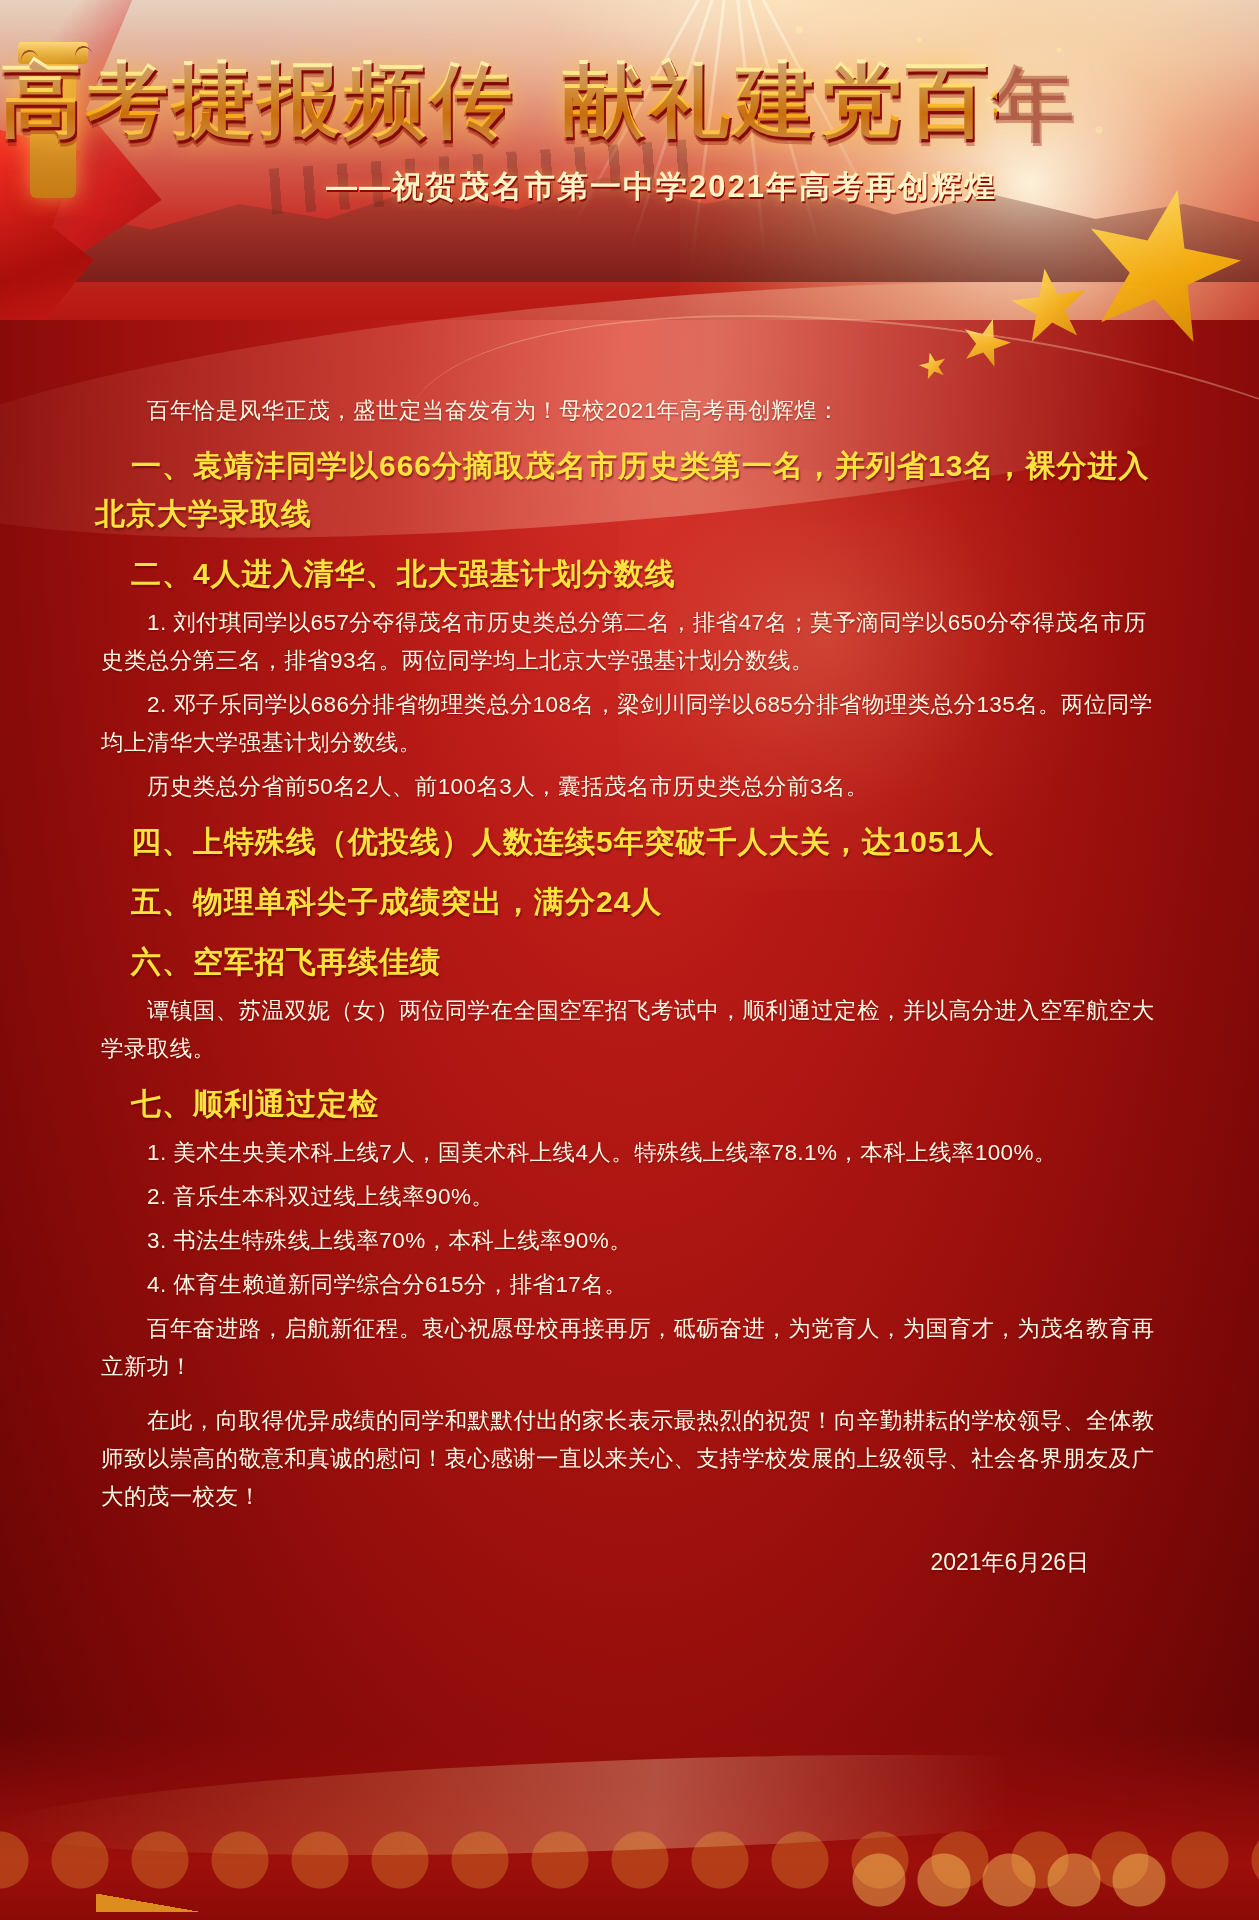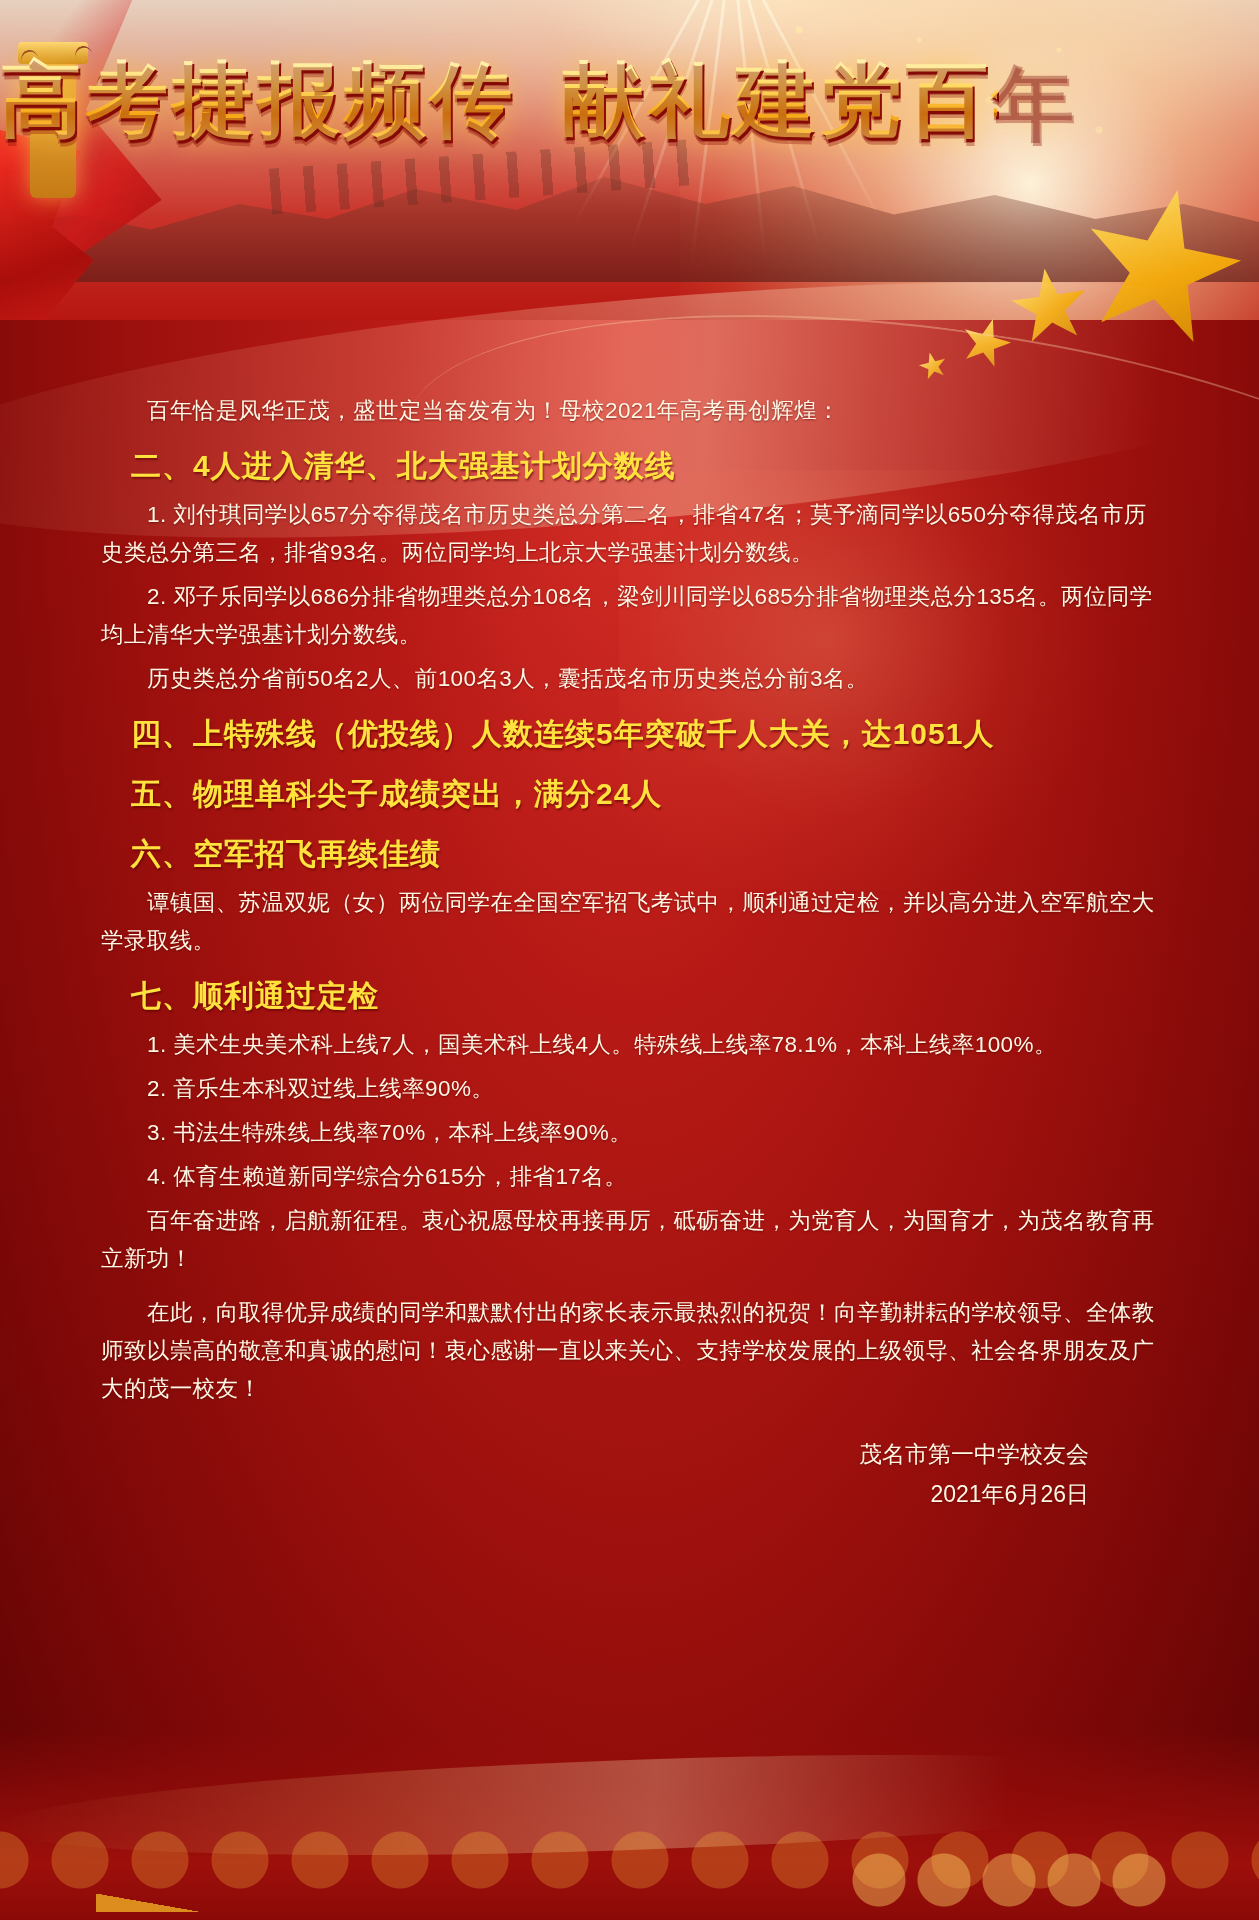--- a/index.html
+++ b/index.html
@@ -302,26 +302,28 @@
   <div class="star mid"></div>
   <div class="star small"></div>
   <div class="star tiny"></div>
 
   <div class="swoosh"></div>
   <div class="swoosh2"></div>
   <div class="glow-ball"></div>
 
   <div class="title-wrap">
     <div class="main-title"><span>高考捷报频传</span><span class="gap"></span><span>献礼建党百年</span></div>
+    <div class="sub-title">——祝贺茂名市第一中学2021年高考再创辉煌</div>
   </div>
 
   <div class="content">
 
     <p class="p indent">百年恰是风华正茂，盛世定当奋发有为！母校2021年高考再创辉煌：</p>
 
+    <p class="h-gold indent">一、袁靖沣同学以666分摘取茂名市历史类第一名，并列省13名，裸分进入北京大学录取线</p>
 
     <p class="h-gold indent">二、4人进入清华、北大强基计划分数线</p>
     <p class="p indent">1. 刘付琪同学以657分夺得茂名市历史类总分第二名，排省47名；莫予滴同学以650分夺得茂名市历史类总分第三名，排省93名。两位同学均上北京大学强基计划分数线。</p>
     <p class="p indent">2. 邓子乐同学以686分排省物理类总分108名，梁剑川同学以685分排省物理类总分135名。两位同学均上清华大学强基计划分数线。</p>
 
     <p class="p indent">历史类总分省前50名2人、前100名3人，囊括茂名市历史类总分前3名。</p>
 
     <p class="h-gold indent">四、上特殊线（优投线）人数连续5年突破千人大关，达1051人</p>
 
     <p class="h-gold indent">五、物理单科尖子成绩突出，满分24人</p>
@@ -332,21 +334,20 @@
     <p class="h-gold indent">七、顺利通过定检</p>
     <p class="p indent">1. 美术生央美术科上线7人，国美术科上线4人。特殊线上线率78.1%，本科上线率100%。</p>
     <p class="p indent">2. 音乐生本科双过线上线率90%。</p>
     <p class="p indent">3. 书法生特殊线上线率70%，本科上线率90%。</p>
     <p class="p indent">4. 体育生赖道新同学综合分615分，排省17名。</p>
 
     <p class="p indent">百年奋进路，启航新征程。衷心祝愿母校再接再厉，砥砺奋进，为党育人，为国育才，为茂名教育再立新功！</p>
     <p class="p indent closing">在此，向取得优异成绩的同学和默默付出的家长表示最热烈的祝贺！向辛勤耕耘的学校领导、全体教师致以崇高的敬意和真诚的慰问！衷心感谢一直以来关心、支持学校发展的上级领导、社会各界朋友及广大的茂一校友！</p>
 
     <div class="sign">
-      <div>茂名市第一中学校友会</div>
       <div>2021年6月26日</div>
     </div>
   </div>
 
   <div class="bottom-band">
     <div class="ribbon-bot"></div>
     <div class="wave-gold"></div>
     <div class="fan"></div>
     <div class="cloud-pattern"></div>
   </div>

